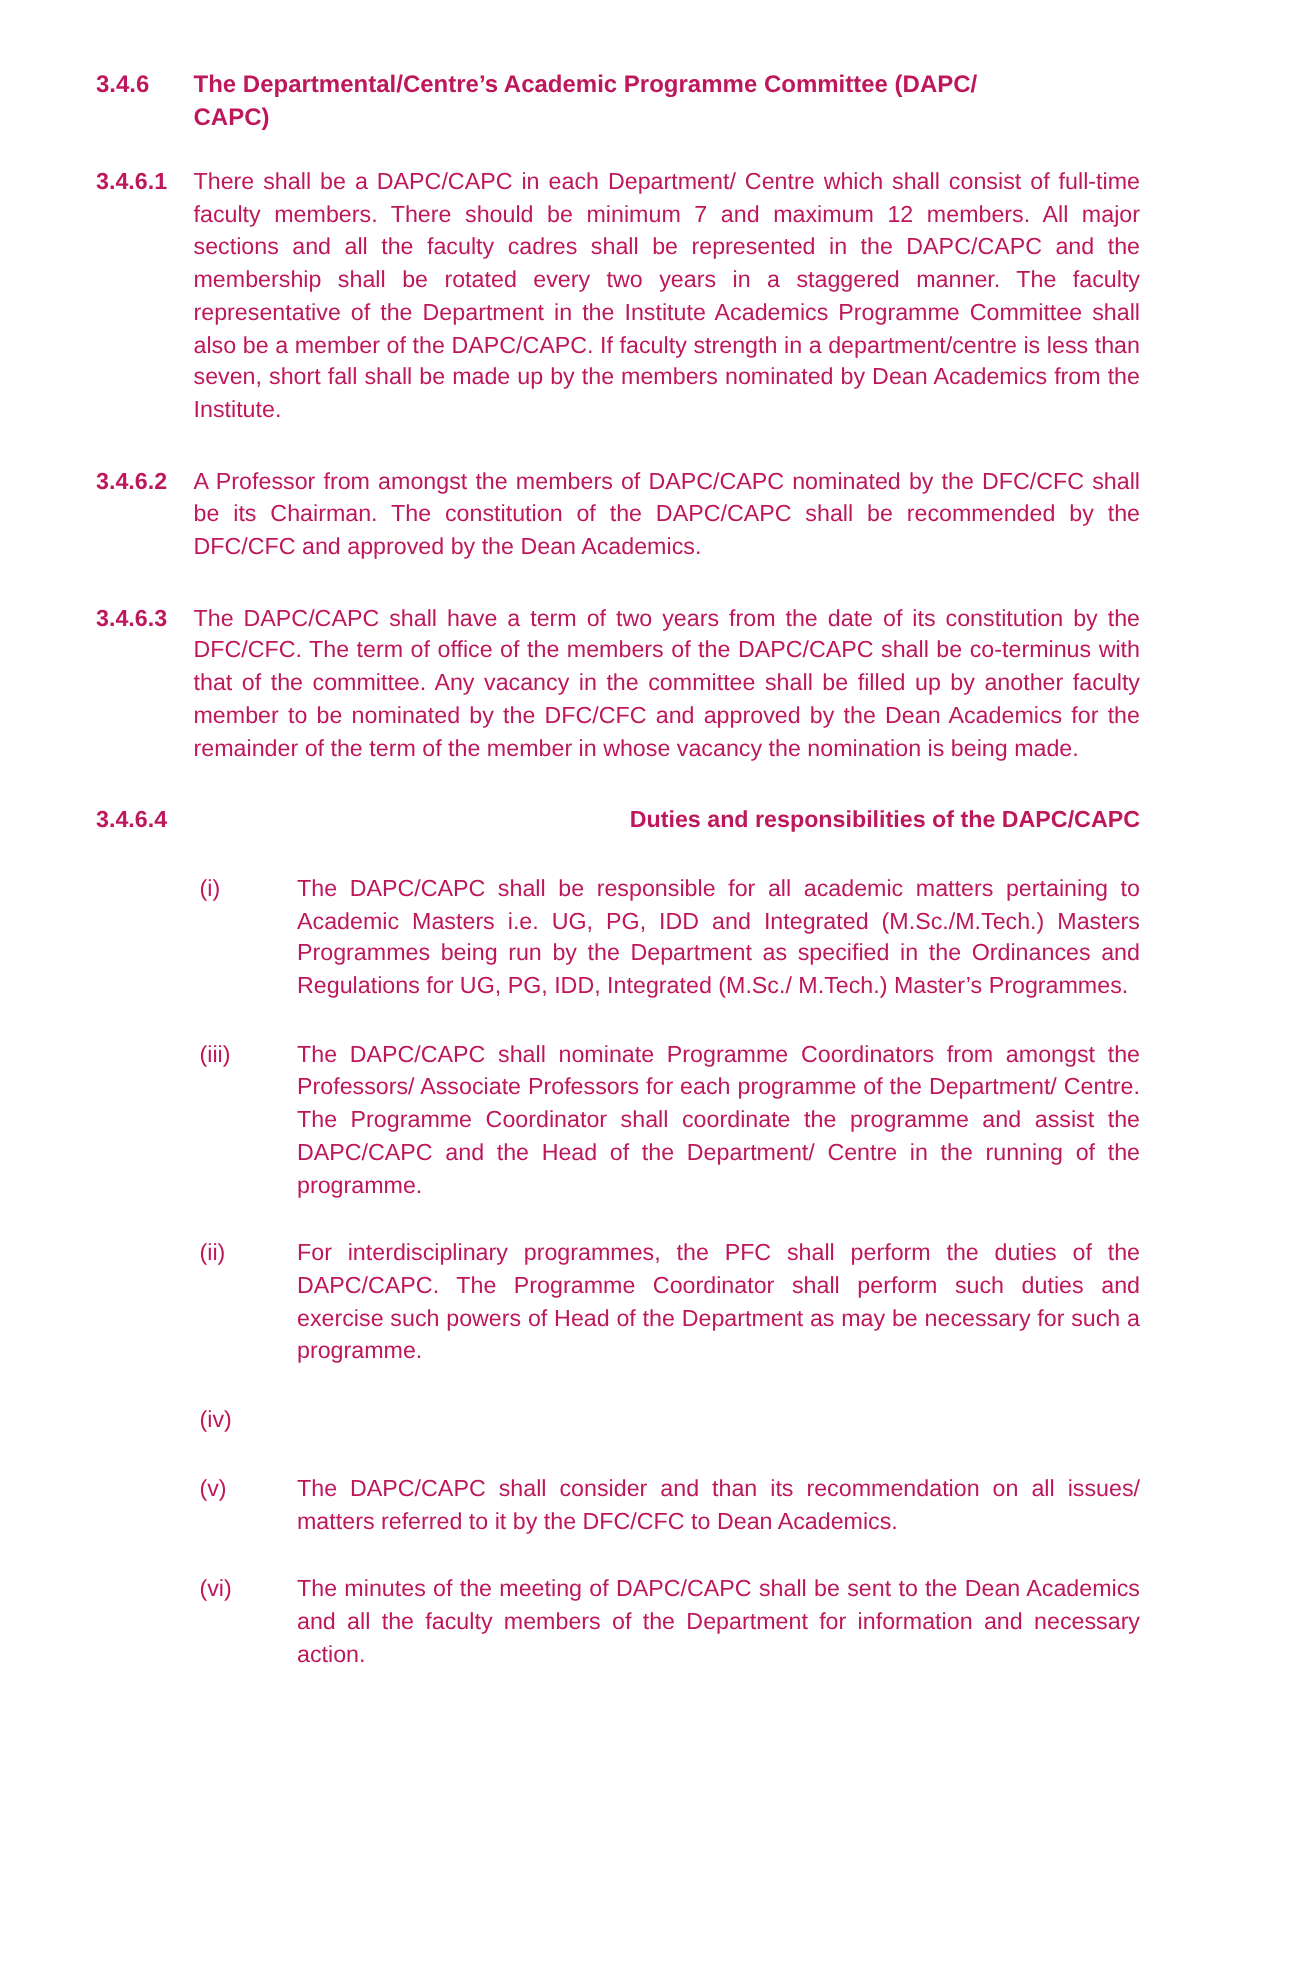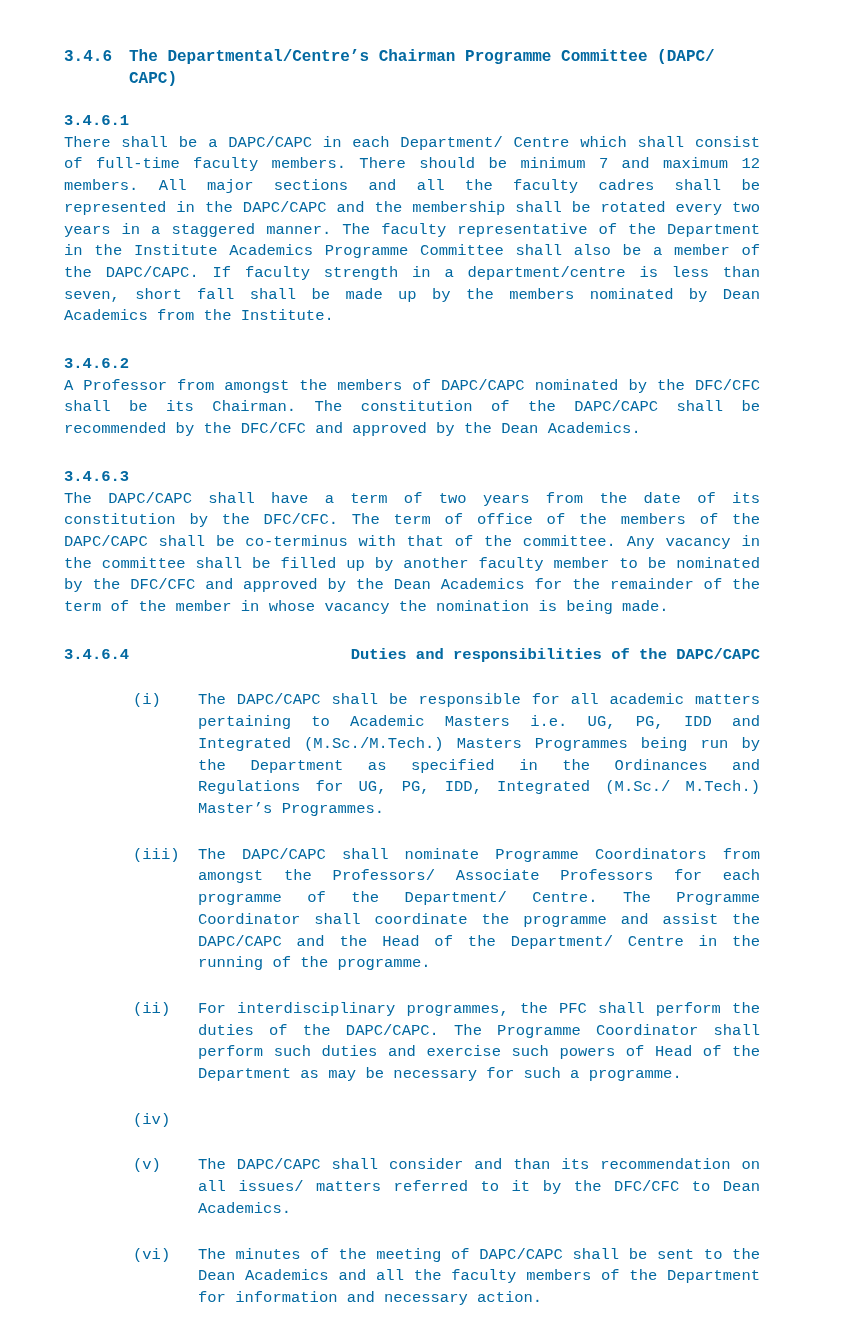--- a/index.html
+++ b/index.html
@@ -7,24 +7,24 @@
     padding: 0;
     background: #ffffff;
   }
   .page {
     position: relative;
     width: 863px;
     height: 1320px;
     box-sizing: border-box;
     background: #ffffff;
     padding: 46px 103px 0 64px;
-    font-family: Liberation Mono, monospace;
+    font-family: Liberation Sans, sans-serif;
     font-size: 15.5px;
     line-height: 21.7px;
-    color: #0369a1;
+    color: #be185d;
     overflow: hidden;
   }
   .row {
     display: flex;
     align-items: flex-start;
   }
   .num-col {
     width: 65px;
     flex: none;
     font-weight: 700;
@@ -39,21 +39,20 @@
     line-height: 22px;
     margin-bottom: 21px;
   }
   .heading-row .text-col {
     font-weight: 700;
     white-space: pre-line;
     text-align: left;
   }
   .para-row {
     margin-bottom: 26px;
-    flex-direction: column;
   }
   .subheading-row {
     margin-bottom: 24px;
   }
   .subheading-row .text-col {
     font-weight: 700;
     text-align: right;
   }
   .duty-list {
     margin-left: 69px;
@@ -73,21 +72,21 @@
     text-align: justify;
   }
 </style>
 </head>
 <body>
 
 <div class="page">
 
   <div class="row heading-row">
     <div class="num-col">3.4.6</div>
-    <div class="text-col">The Departmental/Centre’s Chairman Programme Committee (DAPC/
+    <div class="text-col">The Departmental/Centre’s Academic Programme Committee (DAPC/
 CAPC)</div>
   </div>
 
   <div class="row para-row">
     <div class="num-col">3.4.6.1</div>
     <div class="text-col">There shall be a DAPC/CAPC in each Department/ Centre which shall consist of full-time faculty members. There should be minimum 7 and maximum 12 members. All major sections and all the faculty cadres shall be represented in the DAPC/CAPC and the membership shall be rotated every two years in a staggered manner. The faculty representative of the Department in the Institute Academics Programme Committee shall also be a member of the DAPC/CAPC. If faculty strength in a department/centre is less than seven, short fall shall be made up by the members nominated by Dean Academics from the Institute.</div>
   </div>
 
   <div class="row para-row">
     <div class="num-col">3.4.6.2</div>

